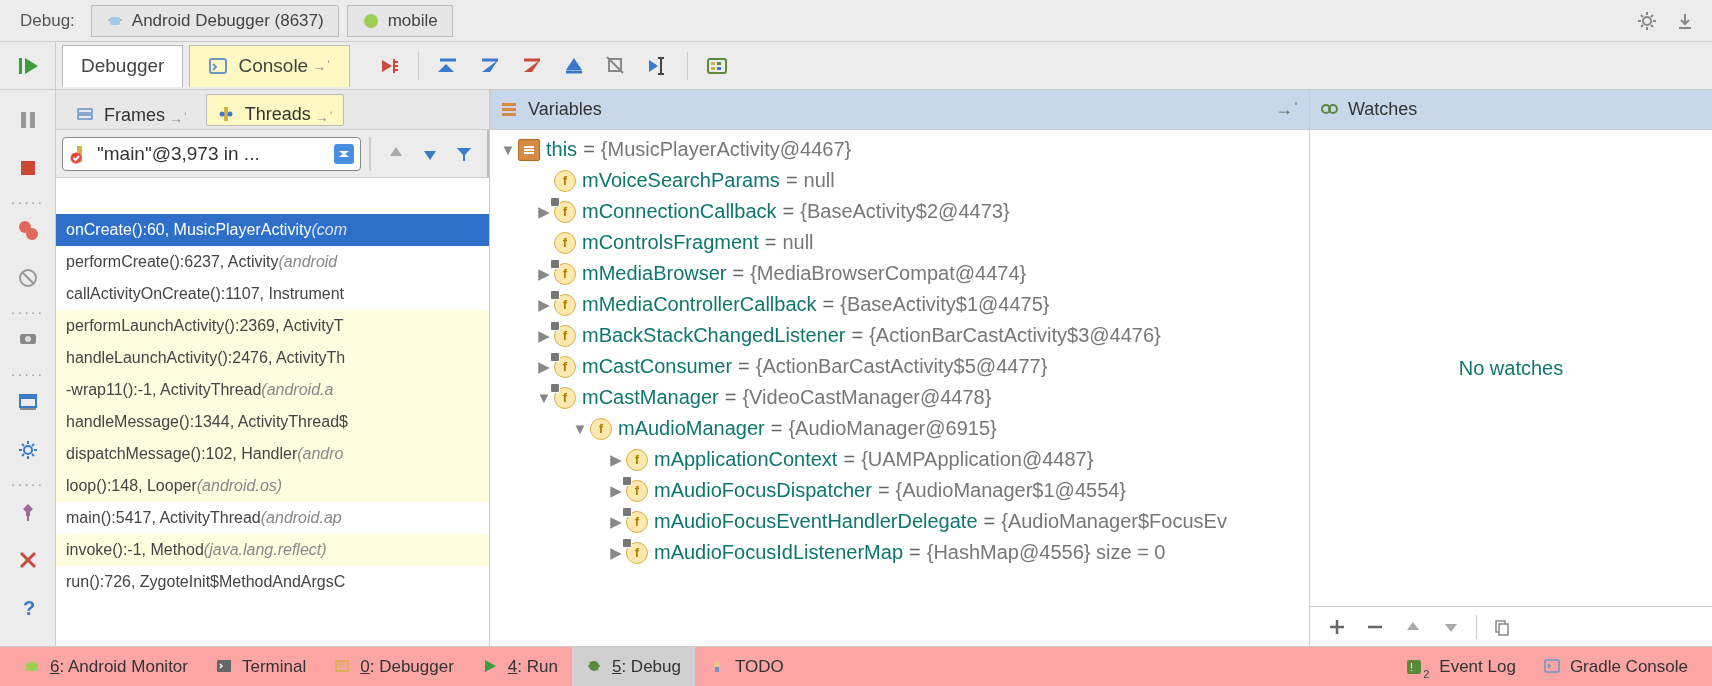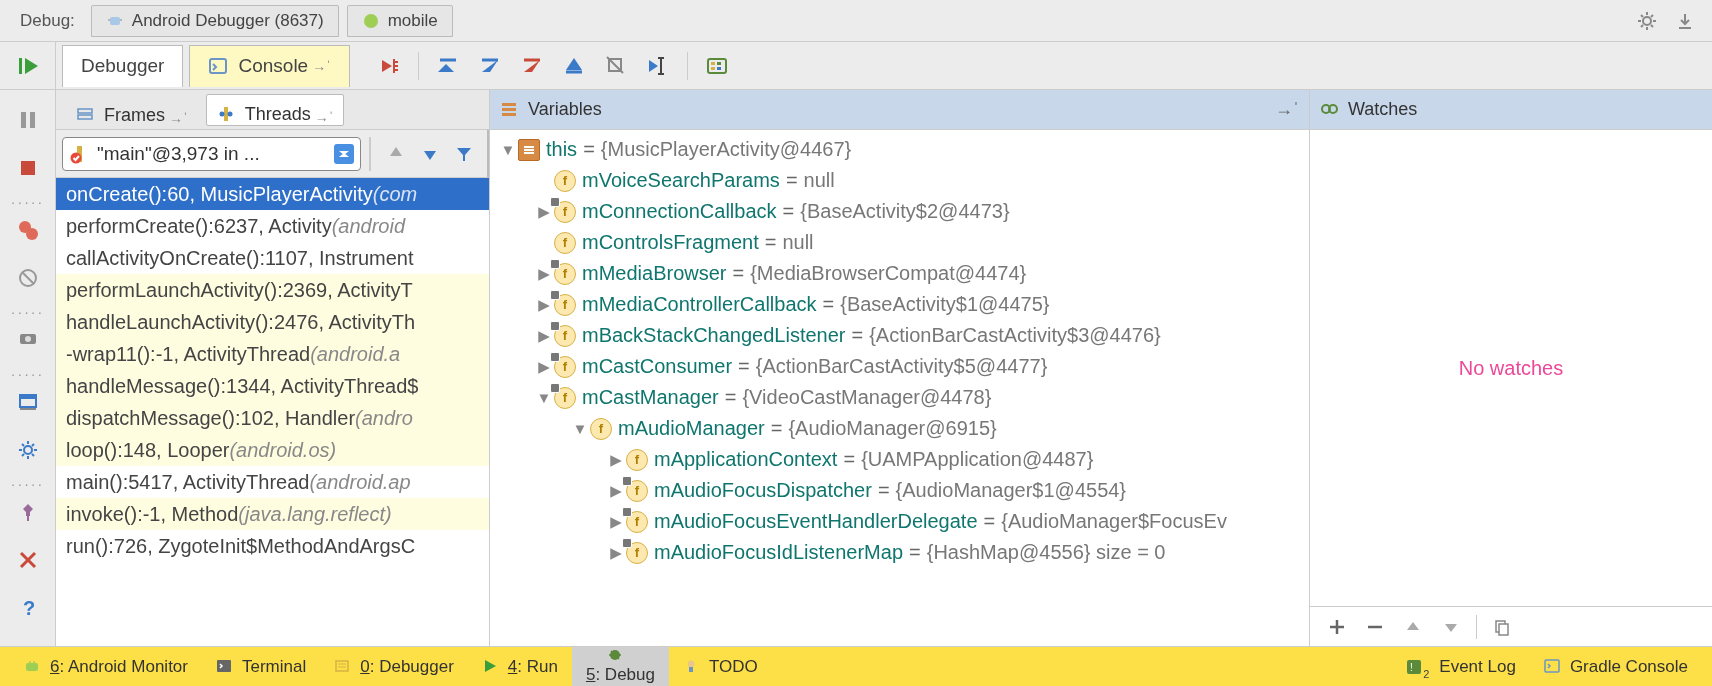--- a/index.html
+++ b/index.html
@@ -35,63 +35,63 @@
   .sidebar .dots { color: #999; font-size: 14px; letter-spacing: 2px; margin: 2px 0; height: 10px; }
 
   .content { flex: 1; display: flex; flex-direction: column; min-height: 0; }
 
   
   .pane-header-row { display: flex; height: 40px; border-bottom: 1px solid #ccc; }
   .pane-header { display: flex; align-items: center; padding: 0 10px; background: #c9d7ea; font-size: 18px; color: #333; }
   .pane-header .ico { width: 20px; height: 20px; margin-right: 8px; }
   .pane-header.frames { width: 434px; background: #e8e8e8; border-right: 1px solid #ccc; }
   .pane-header.frames .hdrtab { display: flex; align-items: flex-end; padding: 0 10px; height: 32px; }
-  .pane-header.frames .hdrtab.active { background: #ffffff; border: 1px solid #bbb; border-radius: 2px; }
+  .pane-header.frames .hdrtab.active { background: #fef9c3; border: 1px solid #bbb; border-radius: 2px; }
   .pane-header.variables { flex: 1; border-right: 1px solid #ccc; }
   .pane-header.watches { width: 402px; }
   .pane-header .rarrow { margin-left: auto; color: #666; }
 
   
   .panes-row { display: flex; flex: 1; min-height: 0; }
   .frames-pane { width: 434px; border-right: 1px solid #ccc; display: flex; flex-direction: column; background: #fff; min-height: 0; }
   .frames-toolbar { display: flex; align-items: center; height: 48px; padding: 0 6px; background: #ececec; border-bottom: 1px solid #ccc; border-right: 2px solid #bbb; }
   .thread-select { flex: 1; height: 34px; display: flex; align-items: center; background: #fff; border: 1px solid #888; border-radius: 4px; padding: 0 6px; font-size: 19px; color: #333; overflow: hidden; }
   .thread-select .sic { width: 22px; height: 22px; margin-right: 6px; }
   .thread-select .chev { margin-left: auto; width: 20px; height: 20px; background: #4a90e2; border-radius: 3px; display: flex; align-items: center; justify-content: center; }
   .frames-toolbar .separator-v { width: 2px; height: 34px; background: #ccc; margin: 0 8px; }
   .frames-toolbar .btn { width: 26px; height: 26px; margin: 0 4px; display: flex; align-items: center; justify-content: center; }
-  .frames-list { flex: 1; overflow: hidden; font-size: 20px; }
+  .frames-list { flex: 1; overflow: hidden; font-size: 16px; margin-top: 36px; }
   .frames-list .item { height: 32px; display: flex; align-items: center; padding: 0 10px; white-space: nowrap; overflow: hidden; }
   .frames-list .item .it { font-style: italic; color: #888; }
   .frames-list .item.sel { background: #2e6fc9; color: #fff; }
   .frames-list .item.sel .it { color: #d8e4f5; }
   .frames-list .item.alt { background: #fffde0; }
 
   .variables-pane { flex: 1; border-right: 1px solid #ccc; background: #fff; overflow: hidden; font-size: 20px; padding: 4px 0; }
   .var-row { display: flex; align-items: center; height: 31px; padding-left: 8px; white-space: nowrap; }
   .tri { width: 20px; color: #888; font-size: 15px; text-align: center; }
   .tri.empty { visibility: hidden; }
   .vicon { width: 22px; height: 22px; margin-right: 6px; border-radius: 50%; display: flex; align-items: center; justify-content: center; font-size: 13px; font-weight: bold; }
   .vicon.f { background: #fde9b0; color: #b08000; border: 1px solid #d6b144; }
   .vicon-wrap { position: relative; }
   .vicon-wrap .lock { position: absolute; top: -4px; left: -4px; width: 10px; height: 10px; background: #777; border-radius: 2px; border: 1px solid #fff; }
   .vname { color: #0f766e; }
   .veq { color: #666; margin: 0 6px; }
   .vval { color: #777; }
 
   .watches-pane { width: 402px; background: #fff; display: flex; flex-direction: column; }
-  .watches-body { flex: 1; display: flex; align-items: center; justify-content: center; color: #ec4899; font-size: 20px; }
+  .watches-body { flex: 1; display: flex; align-items: center; justify-content: center; color: #0f766e; font-size: 20px; }
   .watches-toolbar { height: 40px; display: flex; align-items: center; padding: 0 8px; border-top: 1px solid #ccc; }
   .watches-toolbar .btn { width: 26px; height: 26px; margin: 0 6px; display: flex; align-items: center; justify-content: center; color: #888; }
   .watches-toolbar .sep { width: 1px; height: 24px; background: #ccc; margin: 0 6px; }
 
   
-  .status-bar { height: 40px; display: flex; align-items: center; background: #fde047; border-top: 1px solid #ccc; padding: 0 10px; font-size: 17px; color: #333; }
+  .status-bar { height: 40px; display: flex; align-items: center; background: #fca5a5; border-top: 1px solid #ccc; padding: 0 10px; font-size: 17px; color: #333; }
   .status-bar .item { display: flex; align-items: center; padding: 0 14px; height: 100%; }
-  .status-bar .item.active { background: #d0d0d0; flex-direction: column; }
+  .status-bar .item.active { background: #d0d0d0; }
   .status-bar .item .ico { width: 18px; height: 18px; margin-right: 8px; }
   .status-bar .underline { text-decoration: underline; }
   .status-bar .spacer { flex: 1; }
 
   
   svg { display: block; }
 </style>
 </head>
 <body>
 

